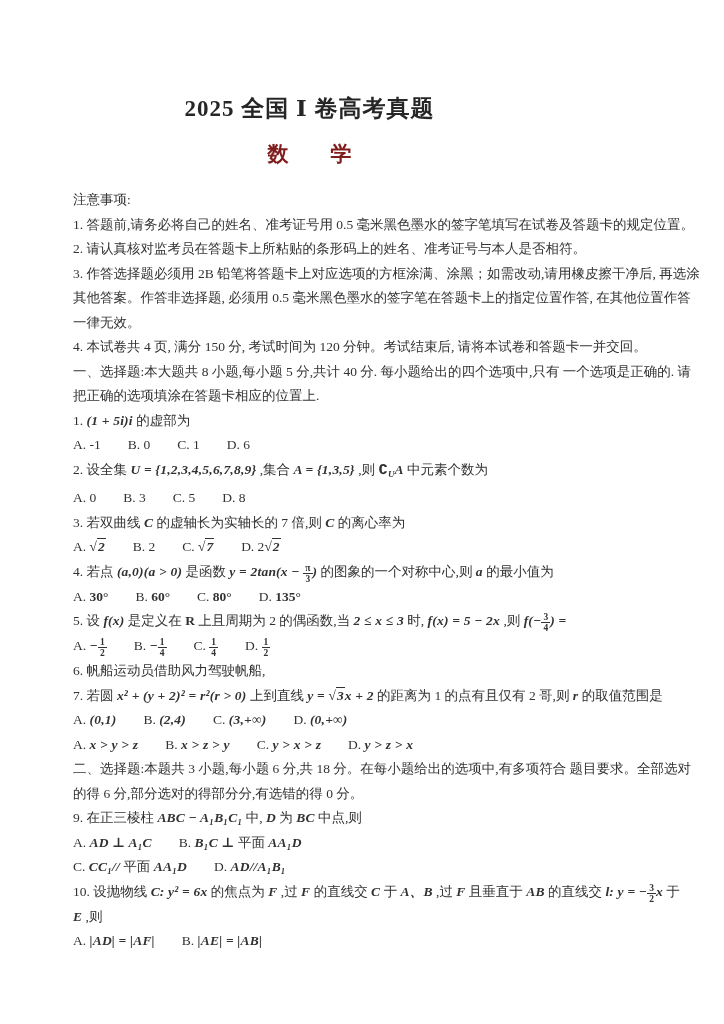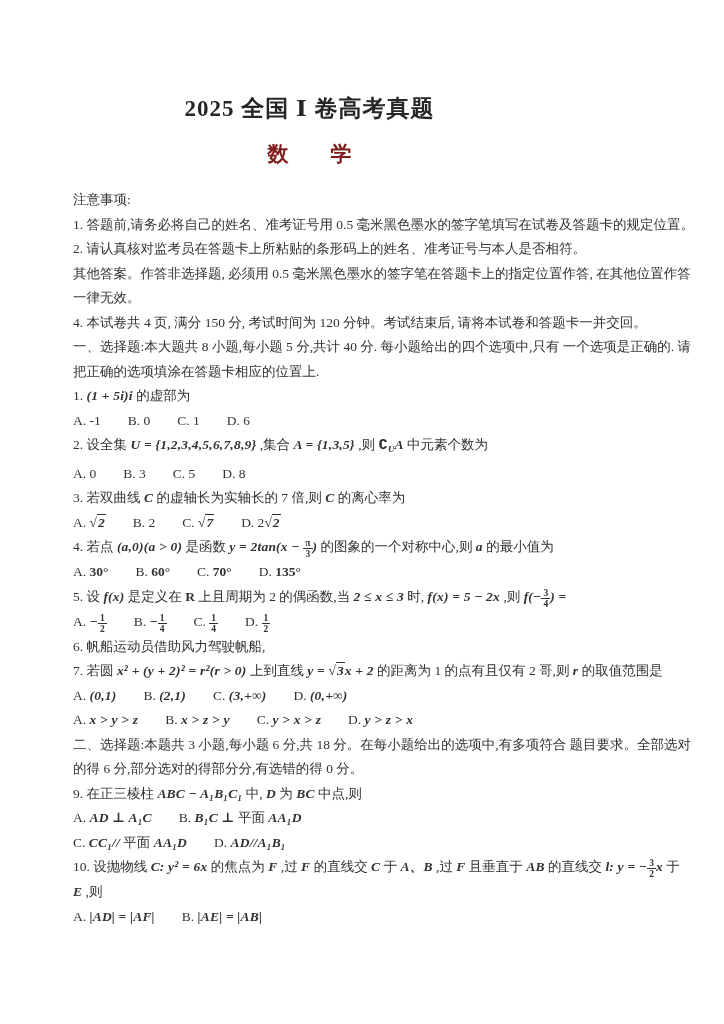--- a/index.html
+++ b/index.html
@@ -111,38 +111,39 @@
 </head>
 <body>
 
 <div class="page">
   <h1 class="title">2025 全国 Ⅰ 卷高考真题</h1>
   <h2 class="subject">数　　学</h2>
   <div class="lines">
       <div class="line"><span class="txt">注意事项:</span></div>
       <div class="line"><span class="txt">1. 答题前,请务必将自己的姓名、准考证号用 0.5 毫米黑色墨水的签字笔填写在试卷及答题卡的规定位置。</span></div>
       <div class="line"><span class="txt">2. 请认真核对监考员在答题卡上所粘贴的条形码上的姓名、准考证号与本人是否相符。</span></div>
+      <div class="line"><span class="txt">3. 作答选择题必须用 2B 铅笔将答题卡上对应选项的方框涂满、涂黑；如需改动,请用橡皮擦干净后, 再选涂</span></div>
       <div class="line"><span class="txt">其他答案。作答非选择题, 必须用 0.5 毫米黑色墨水的签字笔在答题卡上的指定位置作答, 在其他位置作答</span></div>
       <div class="line"><span class="txt">一律无效。</span></div>
       <div class="line"><span class="txt">4. 本试卷共 4 页, 满分 150 分, 考试时间为 120 分钟。考试结束后, 请将本试卷和答题卡一并交回。</span></div>
       <div class="line"><span class="txt">一、选择题:本大题共 8 小题,每小题 5 分,共计 40 分. 每小题给出的四个选项中,只有 一个选项是正确的. 请</span></div>
       <div class="line"><span class="txt">把正确的选项填涂在答题卡相应的位置上.</span></div>
       <div class="line"><span class="txt">1. </span><span class="math">(1 + 5i)i</span><span class="txt"> 的虚部为</span></div>
       <div class="line"><span class="opt"><span class="txt">A. -1</span></span><span class="opt"><span class="txt">B. 0</span></span><span class="opt"><span class="txt">C. 1</span></span><span class="opt"><span class="txt">D. 6</span></span></div>
       <div class="line"><span class="txt">2. 设全集 </span><span class="math">U = {1,2,3,4,5,6,7,8,9}</span><span class="txt"> ,集合 </span><span class="math">A = {1,3,5}</span><span class="txt"> ,则 </span><span class="math">∁</span><span class="sub">U</span><span class="math">A</span><span class="txt"> 中元素个数为</span></div>
       <div class="line"><span class="opt"><span class="txt">A. 0</span></span><span class="opt"><span class="txt">B. 3</span></span><span class="opt"><span class="txt">C. 5</span></span><span class="opt"><span class="txt">D. 8</span></span></div>
       <div class="line"><span class="txt">3. 若双曲线 </span><span class="math">C</span><span class="txt"> 的虚轴长为实轴长的 7 倍,则 </span><span class="math">C</span><span class="txt"> 的离心率为</span></div>
       <div class="line"><span class="opt"><span class="txt">A. </span><span class="sqrt">√<span class="rad">2</span></span></span><span class="opt"><span class="txt">B. 2</span></span><span class="opt"><span class="txt">C. </span><span class="sqrt">√<span class="rad">7</span></span></span><span class="opt"><span class="txt">D. 2</span><span class="sqrt">√<span class="rad">2</span></span></span></div>
       <div class="line"><span class="txt">4. 若点 </span><span class="math">(a,0)(a &gt; 0)</span><span class="txt"> 是函数 </span><span class="math">y = 2tan(</span><span class="math">x − </span><span class="frac"><span class="fn">π</span><span class="fd">3</span></span><span class="math">)</span><span class="txt"> 的图象的一个对称中心,则 </span><span class="math">a</span><span class="txt"> 的最小值为</span></div>
-      <div class="line"><span class="opt"><span class="txt">A. </span><span class="boldt">30°</span></span><span class="opt"><span class="txt">B. </span><span class="boldt">60°</span></span><span class="opt"><span class="txt">C. </span><span class="boldt">70°</span></span><span class="opt"><span class="txt">D. </span><span class="boldt">135°</span></span></div>
+      <div class="line"><span class="opt"><span class="txt">A. </span><span class="boldt">30°</span></span><span class="opt"><span class="txt">B. </span><span class="boldt">60°</span></span><span class="opt"><span class="txt">C. </span><span class="boldt">80°</span></span><span class="opt"><span class="txt">D. </span><span class="boldt">135°</span></span></div>
       <div class="line"><span class="txt">5. 设 </span><span class="math">f(x)</span><span class="txt"> 是定义在 </span><span class="boldt">R</span><span class="txt"> 上且周期为 2 的偶函数,当 </span><span class="math">2 ≤ x ≤ 3</span><span class="txt"> 时, </span><span class="math">f(x) = 5 − 2x</span><span class="txt"> ,则 </span><span class="math">f(</span><span class="math">−</span><span class="frac"><span class="fn">3</span><span class="fd">4</span></span><span class="math">) =</span></div>
       <div class="line"><span class="opt"><span class="txt">A. </span><span class="math">−</span><span class="frac"><span class="fn">1</span><span class="fd">2</span></span></span><span class="opt"><span class="txt">B. </span><span class="math">−</span><span class="frac"><span class="fn">1</span><span class="fd">4</span></span></span><span class="opt"><span class="txt">C. </span><span class="frac"><span class="fn">1</span><span class="fd">4</span></span></span><span class="opt"><span class="txt">D. </span><span class="frac"><span class="fn">1</span><span class="fd">2</span></span></span></div>
       <div class="line"><span class="txt">6. 帆船运动员借助风力驾驶帆船,</span></div>
       <div class="line"><span class="txt">7. 若圆 </span><span class="math">x² + (y + 2)² = r²(r &gt; 0)</span><span class="txt"> 上到直线 </span><span class="math">y = </span><span class="sqrt">√<span class="rad">3</span></span><span class="math">x + 2</span><span class="txt"> 的距离为 1 的点有且仅有 2 哥,则 </span><span class="math">r</span><span class="txt"> 的取值范围是</span></div>
-      <div class="line"><span class="opt"><span class="txt">A. </span><span class="math">(0,1)</span></span><span class="opt"><span class="txt">B. </span><span class="math">(2,1)</span></span><span class="opt"><span class="txt">C. </span><span class="math">(3,+∞)</span></span><span class="opt"><span class="txt">D. </span><span class="math">(0,+∞)</span></span></div>
+      <div class="line"><span class="opt"><span class="txt">A. </span><span class="math">(0,1)</span></span><span class="opt"><span class="txt">B. </span><span class="math">(2,4)</span></span><span class="opt"><span class="txt">C. </span><span class="math">(3,+∞)</span></span><span class="opt"><span class="txt">D. </span><span class="math">(0,+∞)</span></span></div>
       <div class="line"><span class="opt"><span class="txt">A. </span><span class="math">x &gt; y &gt; z</span></span><span class="opt"><span class="txt">B. </span><span class="math">x &gt; z &gt; y</span></span><span class="opt"><span class="txt">C. </span><span class="math">y &gt; x &gt; z</span></span><span class="opt"><span class="txt">D. </span><span class="math">y &gt; z &gt; x</span></span></div>
       <div class="line"><span class="txt">二、选择题:本题共 3 小题,每小题 6 分,共 18 分。在每小题给出的选项中,有多项符合 题目要求。全部选对</span></div>
       <div class="line"><span class="txt">的得 6 分,部分选对的得部分分,有选错的得 0 分。</span></div>
       <div class="line"><span class="txt">9. 在正三棱柱 </span><span class="math">ABC − A₁B₁C₁</span><span class="txt"> 中, </span><span class="math">D</span><span class="txt"> 为 </span><span class="math">BC</span><span class="txt"> 中点,则</span></div>
       <div class="line"><span class="opt"><span class="txt">A. </span><span class="math">AD ⊥ A₁C</span></span><span class="opt"><span class="txt">B. </span><span class="math">B₁C ⊥</span><span class="txt"> 平面 </span><span class="math">AA₁D</span></span></div>
       <div class="line"><span class="opt"><span class="txt">C. </span><span class="math">CC₁//</span><span class="txt"> 平面 </span><span class="math">AA₁D</span></span><span class="opt"><span class="txt">D. </span><span class="math">AD//A₁B₁</span></span></div>
       <div class="line"><span class="txt">10. 设抛物线 </span><span class="math">C: y² = 6x</span><span class="txt"> 的焦点为 </span><span class="math">F</span><span class="txt"> ,过 </span><span class="math">F</span><span class="txt"> 的直线交 </span><span class="math">C</span><span class="txt"> 于 </span><span class="math">A、B</span><span class="txt"> ,过 </span><span class="math">F</span><span class="txt"> 且垂直于 </span><span class="math">AB</span><span class="txt"> 的直线交 </span><span class="math">l: y = −</span><span class="frac"><span class="fn">3</span><span class="fd">2</span></span><span class="math">x</span><span class="txt"> 于</span></div>
       <div class="line"><span class="math">E</span><span class="txt"> ,则</span></div>
       <div class="line"><span class="opt"><span class="txt">A. </span><span class="math">|AD| = |AF|</span></span><span class="opt"><span class="txt">B. </span><span class="math">|AE| = |AB|</span></span></div>
     </div>

